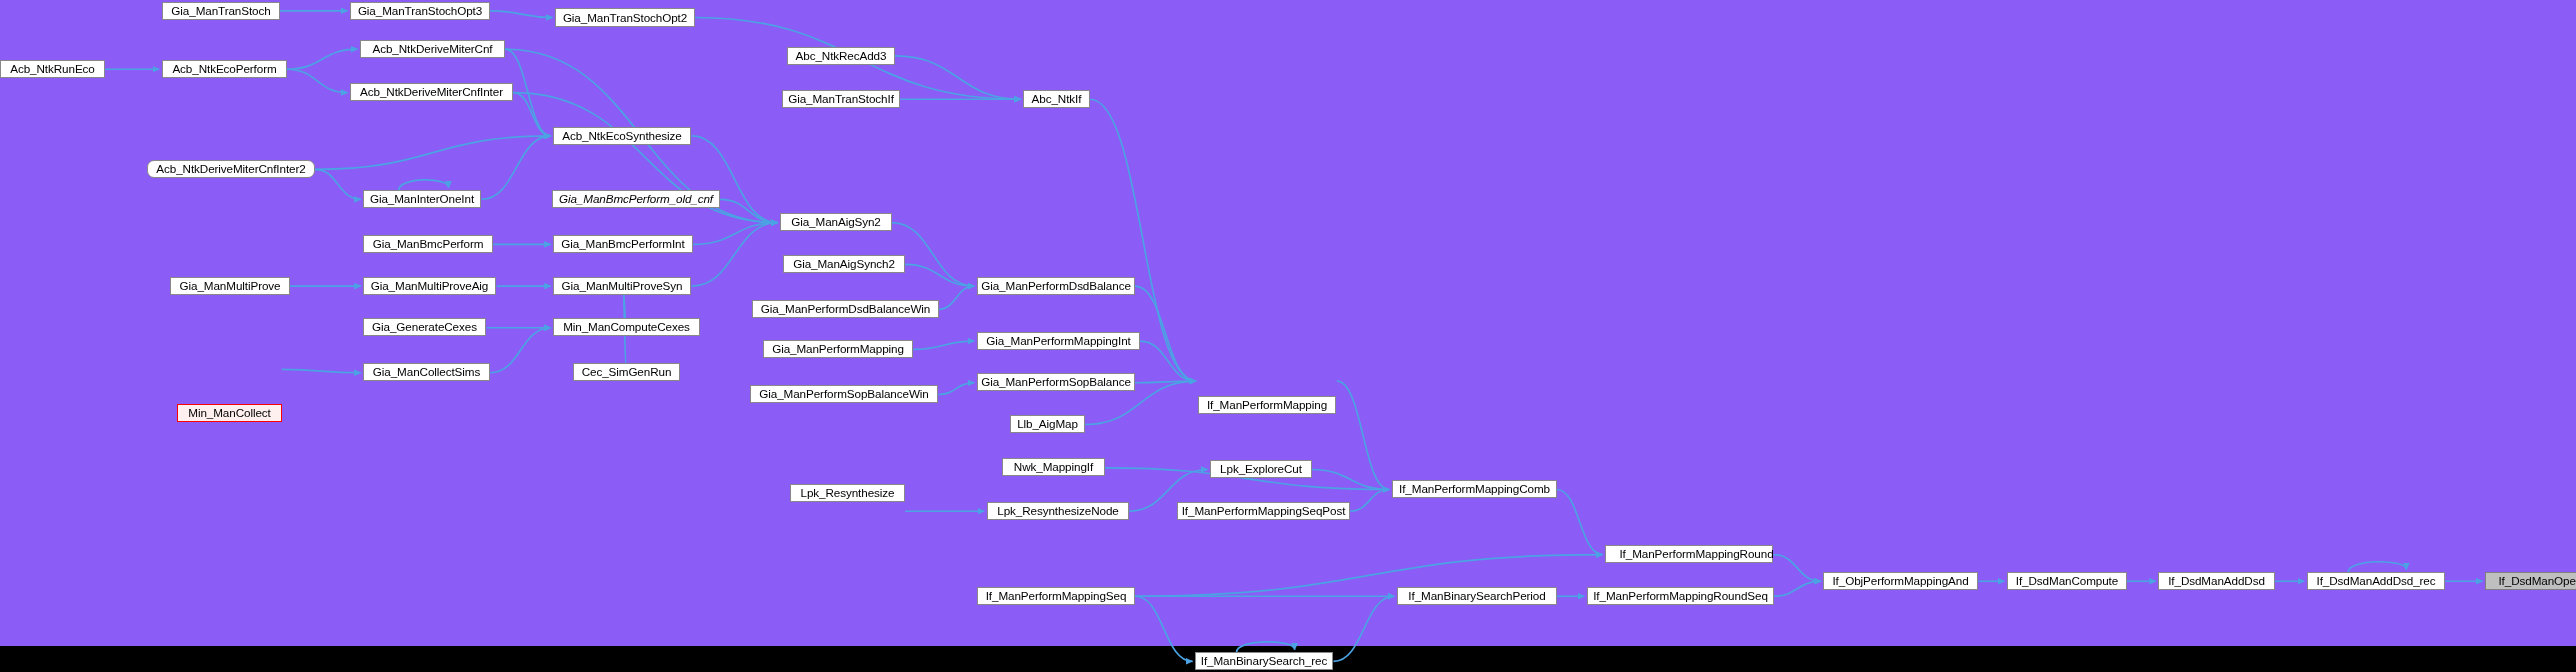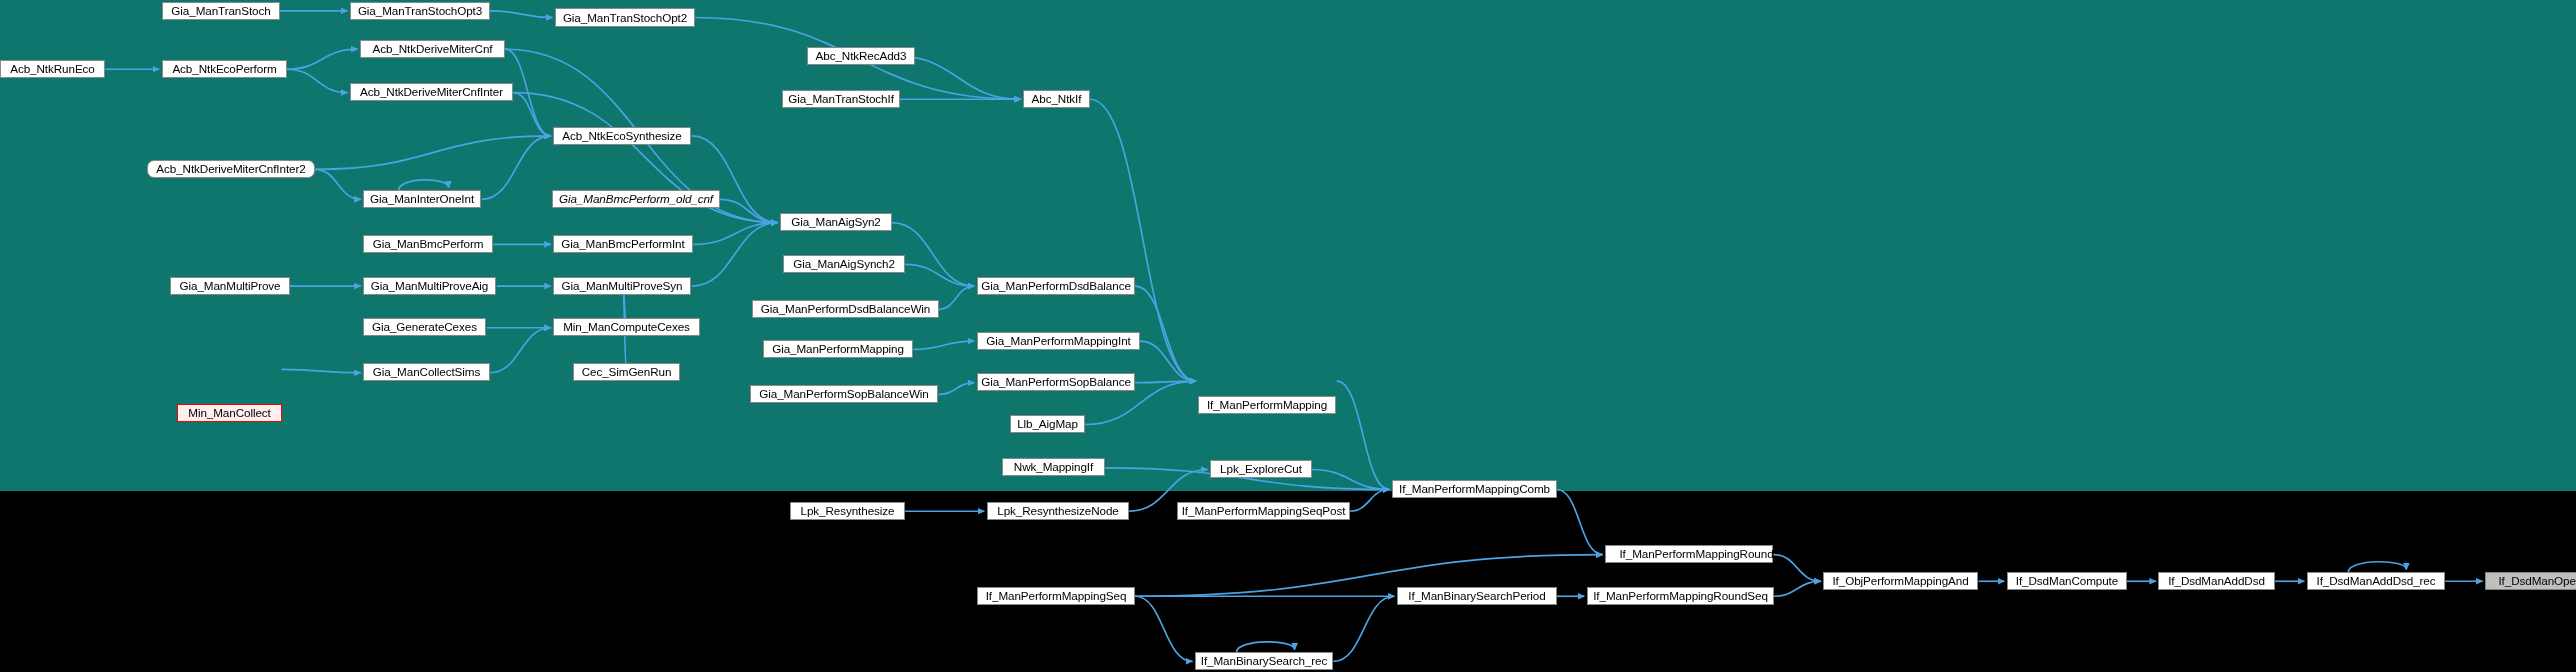--- a/index.html
+++ b/index.html
@@ -10,22 +10,22 @@
   }
   body {
     width: 2576px;
     height: 673px;
     overflow: hidden;
     font-family: "Liberation Sans", sans-serif;
   }
   #graph-root {
     position: relative;
     width: 2576px;
-    height: 491px;
-    background: #0f766e;
+    height: 646px;
+    background: #8b5cf6;
   }
   svg#edges {
     position: absolute;
     left: 0;
     top: 0;
     width: 2576px;
     height: 673px;
     pointer-events: none;
   }
   .node {
@@ -127,21 +127,21 @@
       </g>
   </svg>
   <div id="node-layer">
       <div class="node" style="left: 162px; top: 1.7px; width: 118px;">Gia_ManTranStoch</div>
       <div class="node" style="left: 350px; top: 1.7px; width: 140px;">Gia_ManTranStochOpt3</div>
       <div class="node" style="left: 555px; top: 8.3px; width: 140px;">Gia_ManTranStochOpt2</div>
       <div class="node" style="left: 0px; top: 60px; width: 105px;">Acb_NtkRunEco</div>
       <div class="node" style="left: 162px; top: 60px; width: 125px;">Acb_NtkEcoPerform</div>
       <div class="node" style="left: 360px; top: 40px; width: 145px;">Acb_NtkDeriveMiterCnf</div>
       <div class="node" style="left: 350px; top: 83px; width: 163px;">Acb_NtkDeriveMiterCnfInter</div>
-      <div class="node" style="left: 807px; top: 47px; width: 108px;">Abc_NtkRecAdd3</div>
+      <div class="node" style="left: 787px; top: 47px; width: 108px;">Abc_NtkRecAdd3</div>
       <div class="node" style="left: 782px; top: 90px; width: 118px;">Gia_ManTranStochIf</div>
       <div class="node" style="left: 1023px; top: 90px; width: 67px;">Abc_NtkIf</div>
       <div class="node" style="left: 553px; top: 127px; width: 138px;">Acb_NtkEcoSynthesize</div>
       <div class="node" style="left: 147px; top: 160px; width: 168px; border-radius: 7px;">Acb_NtkDeriveMiterCnfInter2</div>
       <div class="node" style="left: 363px; top: 190px; width: 118px; text-align: right;">Gia_ManInterOneInt</div>
       <div class="node" style="left: 552px; top: 190px; width: 168px; font-style: italic;">Gia_ManBmcPerform_old_cnf</div>
       <div class="node" style="left: 780px; top: 213px; width: 112px;">Gia_ManAigSyn2</div>
       <div class="node" style="left: 363px; top: 235px; width: 130px;">Gia_ManBmcPerform</div>
       <div class="node" style="left: 553px; top: 235px; width: 140px;">Gia_ManBmcPerformInt</div>
       <div class="node" style="left: 783px; top: 255px; width: 122px;">Gia_ManAigSynch2</div>
@@ -157,21 +157,21 @@
       <div class="node" style="left: 1198px; top: 372px; width: 138px; margin-top: 24px;">If_ManPerformMapping</div>
       <div class="node highlight" style="left: 177px; top: 360px; width: 105px;">Min_ManCollect</div>
       <div class="node" style="left: 363px; top: 363px; width: 127px;">Gia_ManCollectSims</div>
       <div class="node" style="left: 573px; top: 363px; width: 107px;">Cec_SimGenRun</div>
       <div class="node" style="left: 750px; top: 385px; width: 188px;">Gia_ManPerformSopBalanceWin</div>
       <div class="node" style="left: 977px; top: 373px; width: 158px;">Gia_ManPerformSopBalance</div>
       <div class="node" style="left: 1010px; top: 415px; width: 75px;">Llb_AigMap</div>
       <div class="node" style="left: 1002px; top: 458px; width: 103px;">Nwk_MappingIf</div>
       <div class="node" style="left: 1210px; top: 460px; width: 102px;">Lpk_ExploreCut</div>
       <div class="node" style="left: 1392px; top: 480px; width: 165px;">If_ManPerformMappingComb</div>
-      <div class="node" style="left: 790px; top: 502px; width: 115px;">Lpk_Resynthesize</div>
+      <div class="node" style="left: 790px; top: 484px; width: 115px;">Lpk_Resynthesize</div>
       <div class="node" style="left: 987px; top: 502px; width: 142px;">Lpk_ResynthesizeNode</div>
       <div class="node" style="left: 1177px; top: 502px; width: 173px;">If_ManPerformMappingSeqPost</div>
       <div class="node" style="left: 1605px; top: 545px; width: 168px; padding-left: 20px;">If_ManPerformMappingRound</div>
       <div class="node" style="left: 1823px; top: 572px; width: 155px;">If_ObjPerformMappingAnd</div>
       <div class="node" style="left: 2007px; top: 572px; width: 120px;">If_DsdManCompute</div>
       <div class="node" style="left: 2158px; top: 572px; width: 117px;">If_DsdManAddDsd</div>
       <div class="node" style="left: 2307px; top: 572px; width: 138px;">If_DsdManAddDsd_rec</div>
       <div class="node focus" style="left: 2485px; top: 572px; width: 133px;">If_DsdManOperation</div>
       <div class="node" style="left: 977px; top: 587px; width: 158px;">If_ManPerformMappingSeq</div>
       <div class="node" style="left: 1397px; top: 587px; width: 160px;">If_ManBinarySearchPeriod</div>

